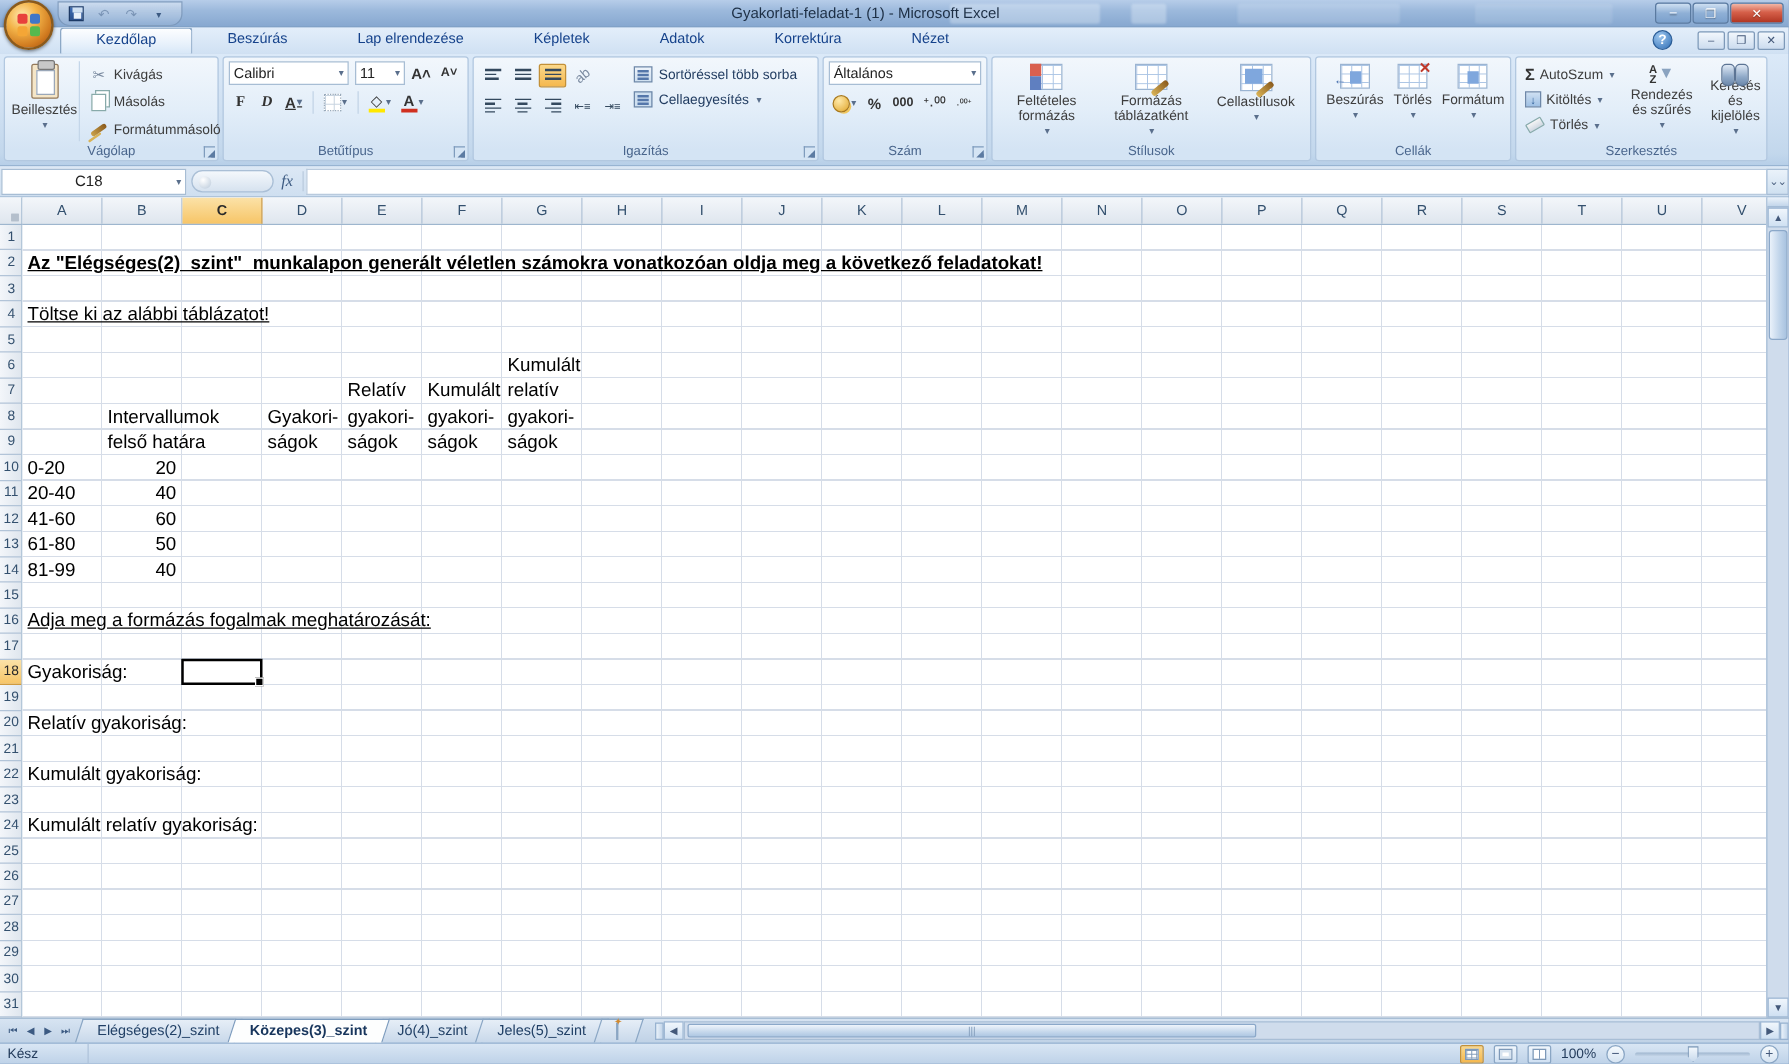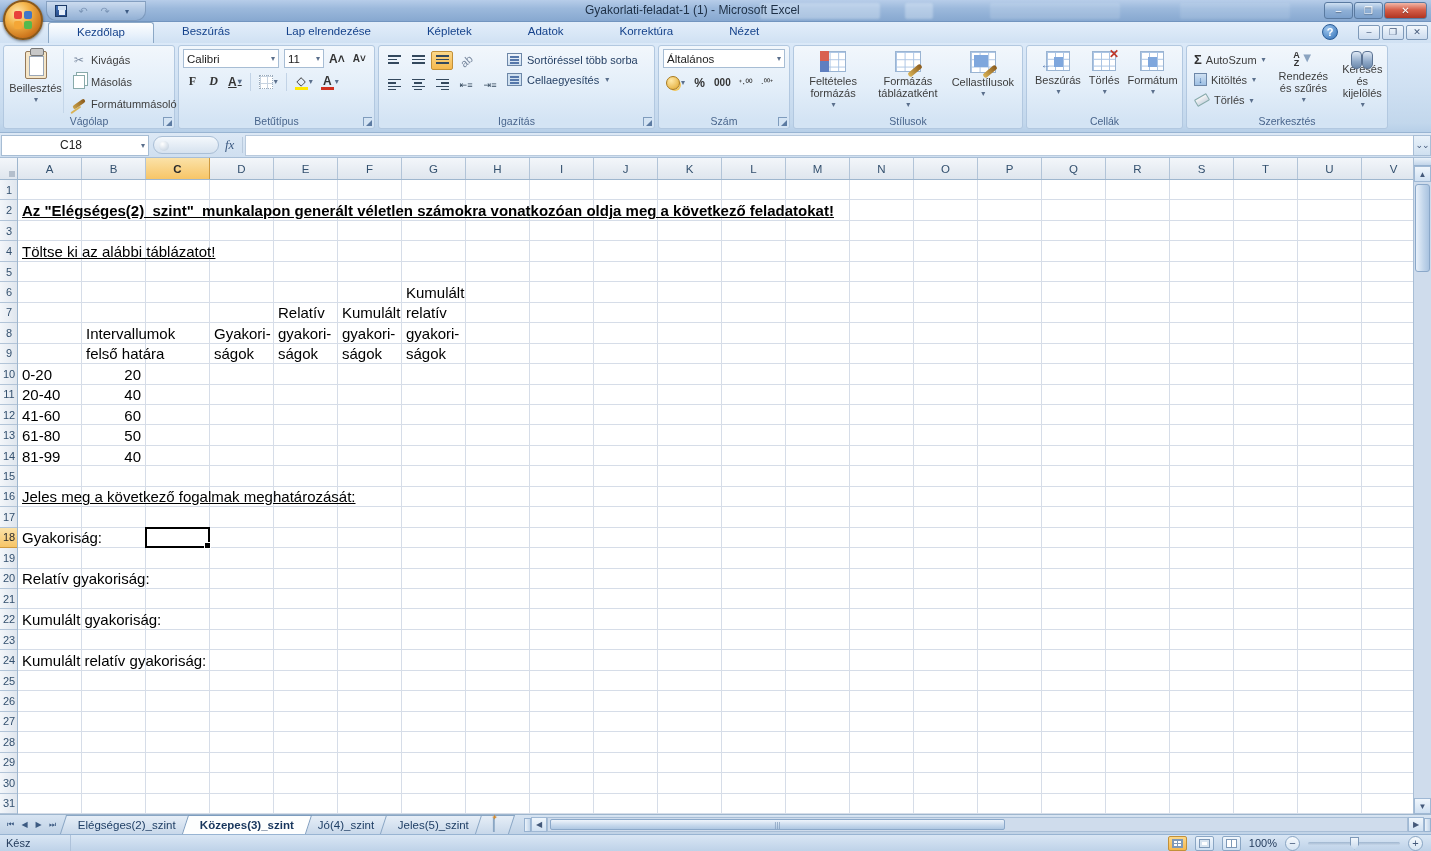--- a/index.html
+++ b/index.html
@@ -97,21 +97,21 @@
   .wrapbtn{display:flex;align-items:center;gap:5px;font-size:11px;color:#1f3a5f;white-space:nowrap;}
   .icpage{width:15px;height:13px;border:1px solid #6d87a8;background:linear-gradient(#eef4fb,#cfe0f0);position:relative;}
   .icpage:before{content:"";position:absolute;left:2px;top:2px;right:2px;height:1.5px;background:#5577aa;box-shadow:0 3px 0 #5577aa,0 6px 0 #5577aa;}
 
   
   #g-num{width:132px;display:flex;flex-direction:column;gap:5px;}
   .coin{width:14px;height:14px;border-radius:50%;background:radial-gradient(circle at 35% 30%,#ffe9a8,#e0a62c);border:1px solid #a9791c;
     box-shadow:2px 2px 0 -1px #f2c75c;}
 
   
-  #g-styles{width:230px;display:flex;justify-content:space-around;}
+  #g-styles{width:256px;display:flex;justify-content:space-around;}
   #g-cells{width:157px;display:flex;justify-content:space-around;}
   .tileic{width:26px;height:22px;position:relative;}
   .tbl{position:absolute;inset:0;background:
       linear-gradient(#aac4e4 1px,transparent 1px) 0 0/8.6px 7.3px,
       linear-gradient(90deg,#aac4e4 1px,transparent 1px) 0 0/8.6px 7.3px,#fff;border:1px solid #9ab4d2;}
   .cf1{position:absolute;left:0;top:0;width:9px;height:10px;background:#d9604f;}
   .cf2{position:absolute;left:0;top:10px;width:9px;height:11px;background:#5f7fc0;}
   .brush2{position:absolute;right:-2px;bottom:-1px;width:16px;height:5px;background:linear-gradient(90deg,#d9b356,#8a5a1c);border-radius:2px;transform:rotate(-40deg);}
   .blueblock{position:absolute;left:4px;top:4px;right:8px;bottom:6px;background:#7fa7dd;}
   .cellic{width:24px;height:20px;position:relative;background:
@@ -416,21 +416,21 @@
         <span>Általános</span>
           <span class="dd">▾</span>
         </div>
       <div class="btnrow">
         <div class="fbtn">
             <span class="coin"></span>
             <span class="dd">▾</span>
           </div>
         <div class="fbtn" style="font-weight:bold;">%</div>
         <div class="fbtn" style="font-size:10px;font-weight:bold;">000</div>
-        <div class="fbtn" style="font-size:10px;text-align:right;">⁺·⁰⁰</div>
+        <div class="fbtn" style="font-size:13px;text-align:right;">⁺·⁰⁰</div>
         <div class="fbtn" style="font-size:9px;">·⁰⁰⁺</div>
       </div>
       <div class="grouplabel">Szám</div>
       <div class="launcher"></div>
     </div>
 
     <div class="group" id="g-styles">
       <div class="bigbtn" style="white-space:normal;width:74px;">
         <span class="tileic ic">
             <span class="tbl"></span>
@@ -614,21 +614,21 @@
         <div class="cell" style="top: 184.068px; left: 4px;">0-20</div>
         <div class="cell" style="top: 184.068px; left: 64px; width: 59px; justify-content: flex-end;">20</div>
         <div class="cell" style="top: 204.52px; left: 4px;">20-40</div>
         <div class="cell" style="top: 204.52px; left: 64px; width: 59px; justify-content: flex-end;">40</div>
         <div class="cell" style="top: 224.972px; left: 4px;">41-60</div>
         <div class="cell" style="top: 224.972px; left: 64px; width: 59px; justify-content: flex-end;">60</div>
         <div class="cell" style="top: 245.424px; left: 4px;">61-80</div>
         <div class="cell" style="top: 245.424px; left: 64px; width: 59px; justify-content: flex-end;">50</div>
         <div class="cell" style="top: 265.876px; left: 4px;">81-99</div>
         <div class="cell" style="top: 265.876px; left: 64px; width: 59px; justify-content: flex-end;">40</div>
-        <div class="cell" style="top: 306.78px; text-decoration: underline; left: 4px;">Jeles meg a következő fogalmak meghatározását:</div>
+        <div class="cell" style="top: 306.78px; text-decoration: underline; left: 4px;">Adja meg a formázás fogalmak meghatározását:</div>
         <div class="cell" style="top: 347.684px; left: 4px;">Gyakoriság:</div>
         <div class="cell" style="top: 388.588px; left: 4px;">Relatív gyakoriság:</div>
         <div class="cell" style="top: 429.492px; left: 4px;">Kumulált gyakoriság:</div>
         <div class="cell" style="top: 470.396px; left: 4px;">Kumulált relatív gyakoriság:</div>
       </div>
   </div>
 
   <div id="vscroll">
     <div class="vsplit"></div>
     <div class="sbtn">▲</div>

